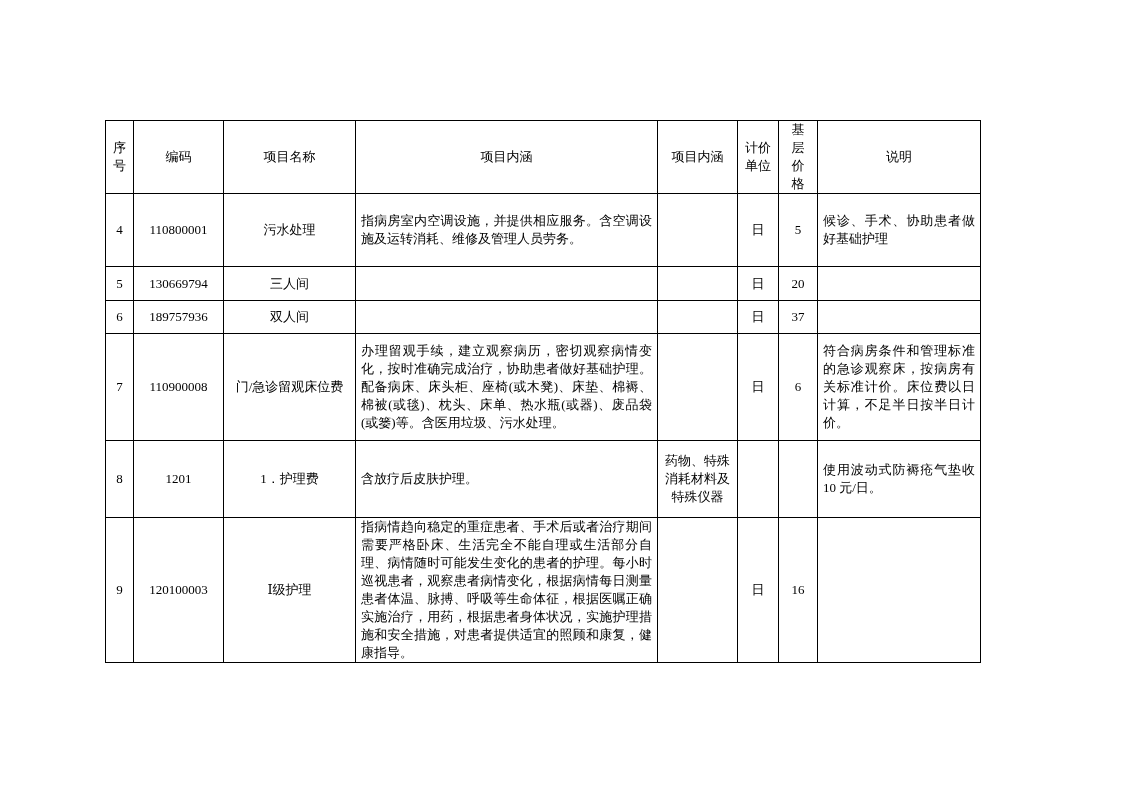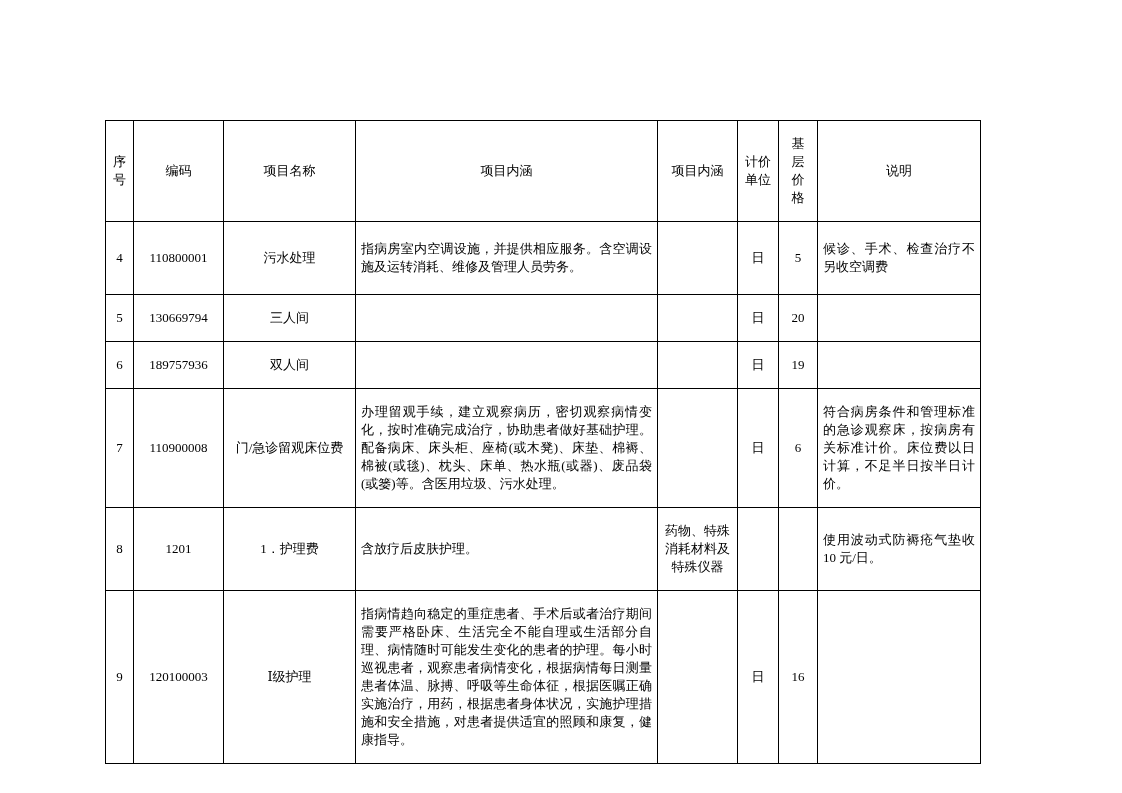--- a/index.html
+++ b/index.html
@@ -22,21 +22,21 @@
     top: 120px;
     border-collapse: collapse;
     table-layout: fixed;
     width: 875px;
   }
   .fee-table th, .fee-table td {
     border: 1px solid #000000;
     font-size: 13px;
     line-height: 18px;
     font-weight: normal;
-    padding: 14px 5px;
+    padding: 0 5px;
     vertical-align: middle;
     text-align: center;
     overflow: hidden;
     word-break: break-all;
   }
   
   .fee-table td.tj {
     text-align: justify;
     text-align-last: left;
     text-justify: inter-ideograph;
@@ -91,42 +91,42 @@
     </tr>
 
     <tr class="r0">
       <td>4</td>
       <td>110800001</td>
       <td>污水处理</td>
       <td class="tj">指病房室内空调设施，并提供相应服务。含空调设施及运转消耗、维修及管理人员劳务。</td>
       <td></td>
       <td>日</td>
       <td>5</td>
-      <td class="tj">候诊、手术、检查治疗不另收空调费</td>
+      <td class="tj">候诊、手术、协助患者做好基础护理</td>
     </tr>
 
     <tr class="r1">
       <td>5</td>
       <td>130669794</td>
       <td>三人间</td>
       <td class="tj"></td>
       <td></td>
       <td>日</td>
       <td>20</td>
       <td class="tj"></td>
     </tr>
 
     <tr class="r2">
       <td>6</td>
       <td>189757936</td>
       <td>双人间</td>
       <td class="tj"></td>
       <td></td>
       <td>日</td>
-      <td>19</td>
+      <td>37</td>
       <td class="tj"></td>
     </tr>
 
     <tr class="r3">
       <td>7</td>
       <td>110900008</td>
       <td>门/急诊留观床位费</td>
       <td class="tj">办理留观手续，建立观察病历，密切观察病情变化，按时准确完成治疗，协助患者做好基础护理。配备病床、床头柜、座椅(或木凳)、床垫、棉褥、棉被(或毯)、枕头、床单、热水瓶(或器)、废品袋(或篓)等。含医用垃圾、污水处理。</td>
       <td></td>
       <td>日</td>

